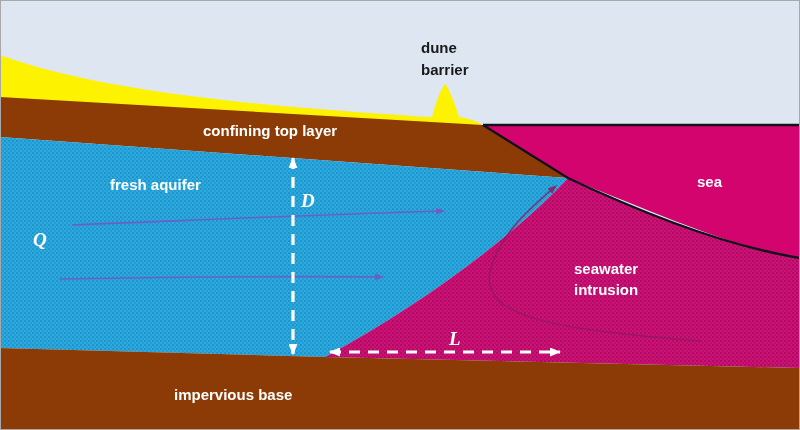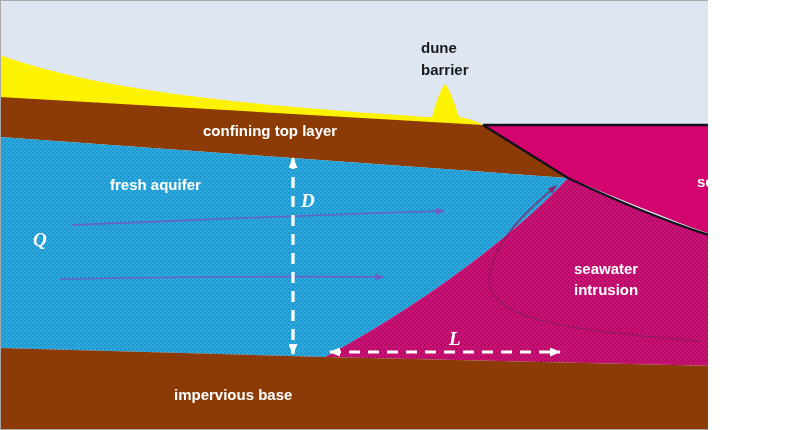--- a/index.html
+++ b/index.html
@@ -6,21 +6,21 @@
   html, body {
     margin: 0;
     padding: 0;
     background: #ffffff;
   }
   body {
     font-family: "Liberation Sans", sans-serif;
   }
   #figure {
     position: relative;
-    width: 708px;
+    width: 800px;
     height: 430px;
     overflow: hidden;
   }
   #figure svg {
     display: block;
     width: 800px;
     height: 430px;
   }
   .lbl {
     font-family: "Liberation Sans", sans-serif;

